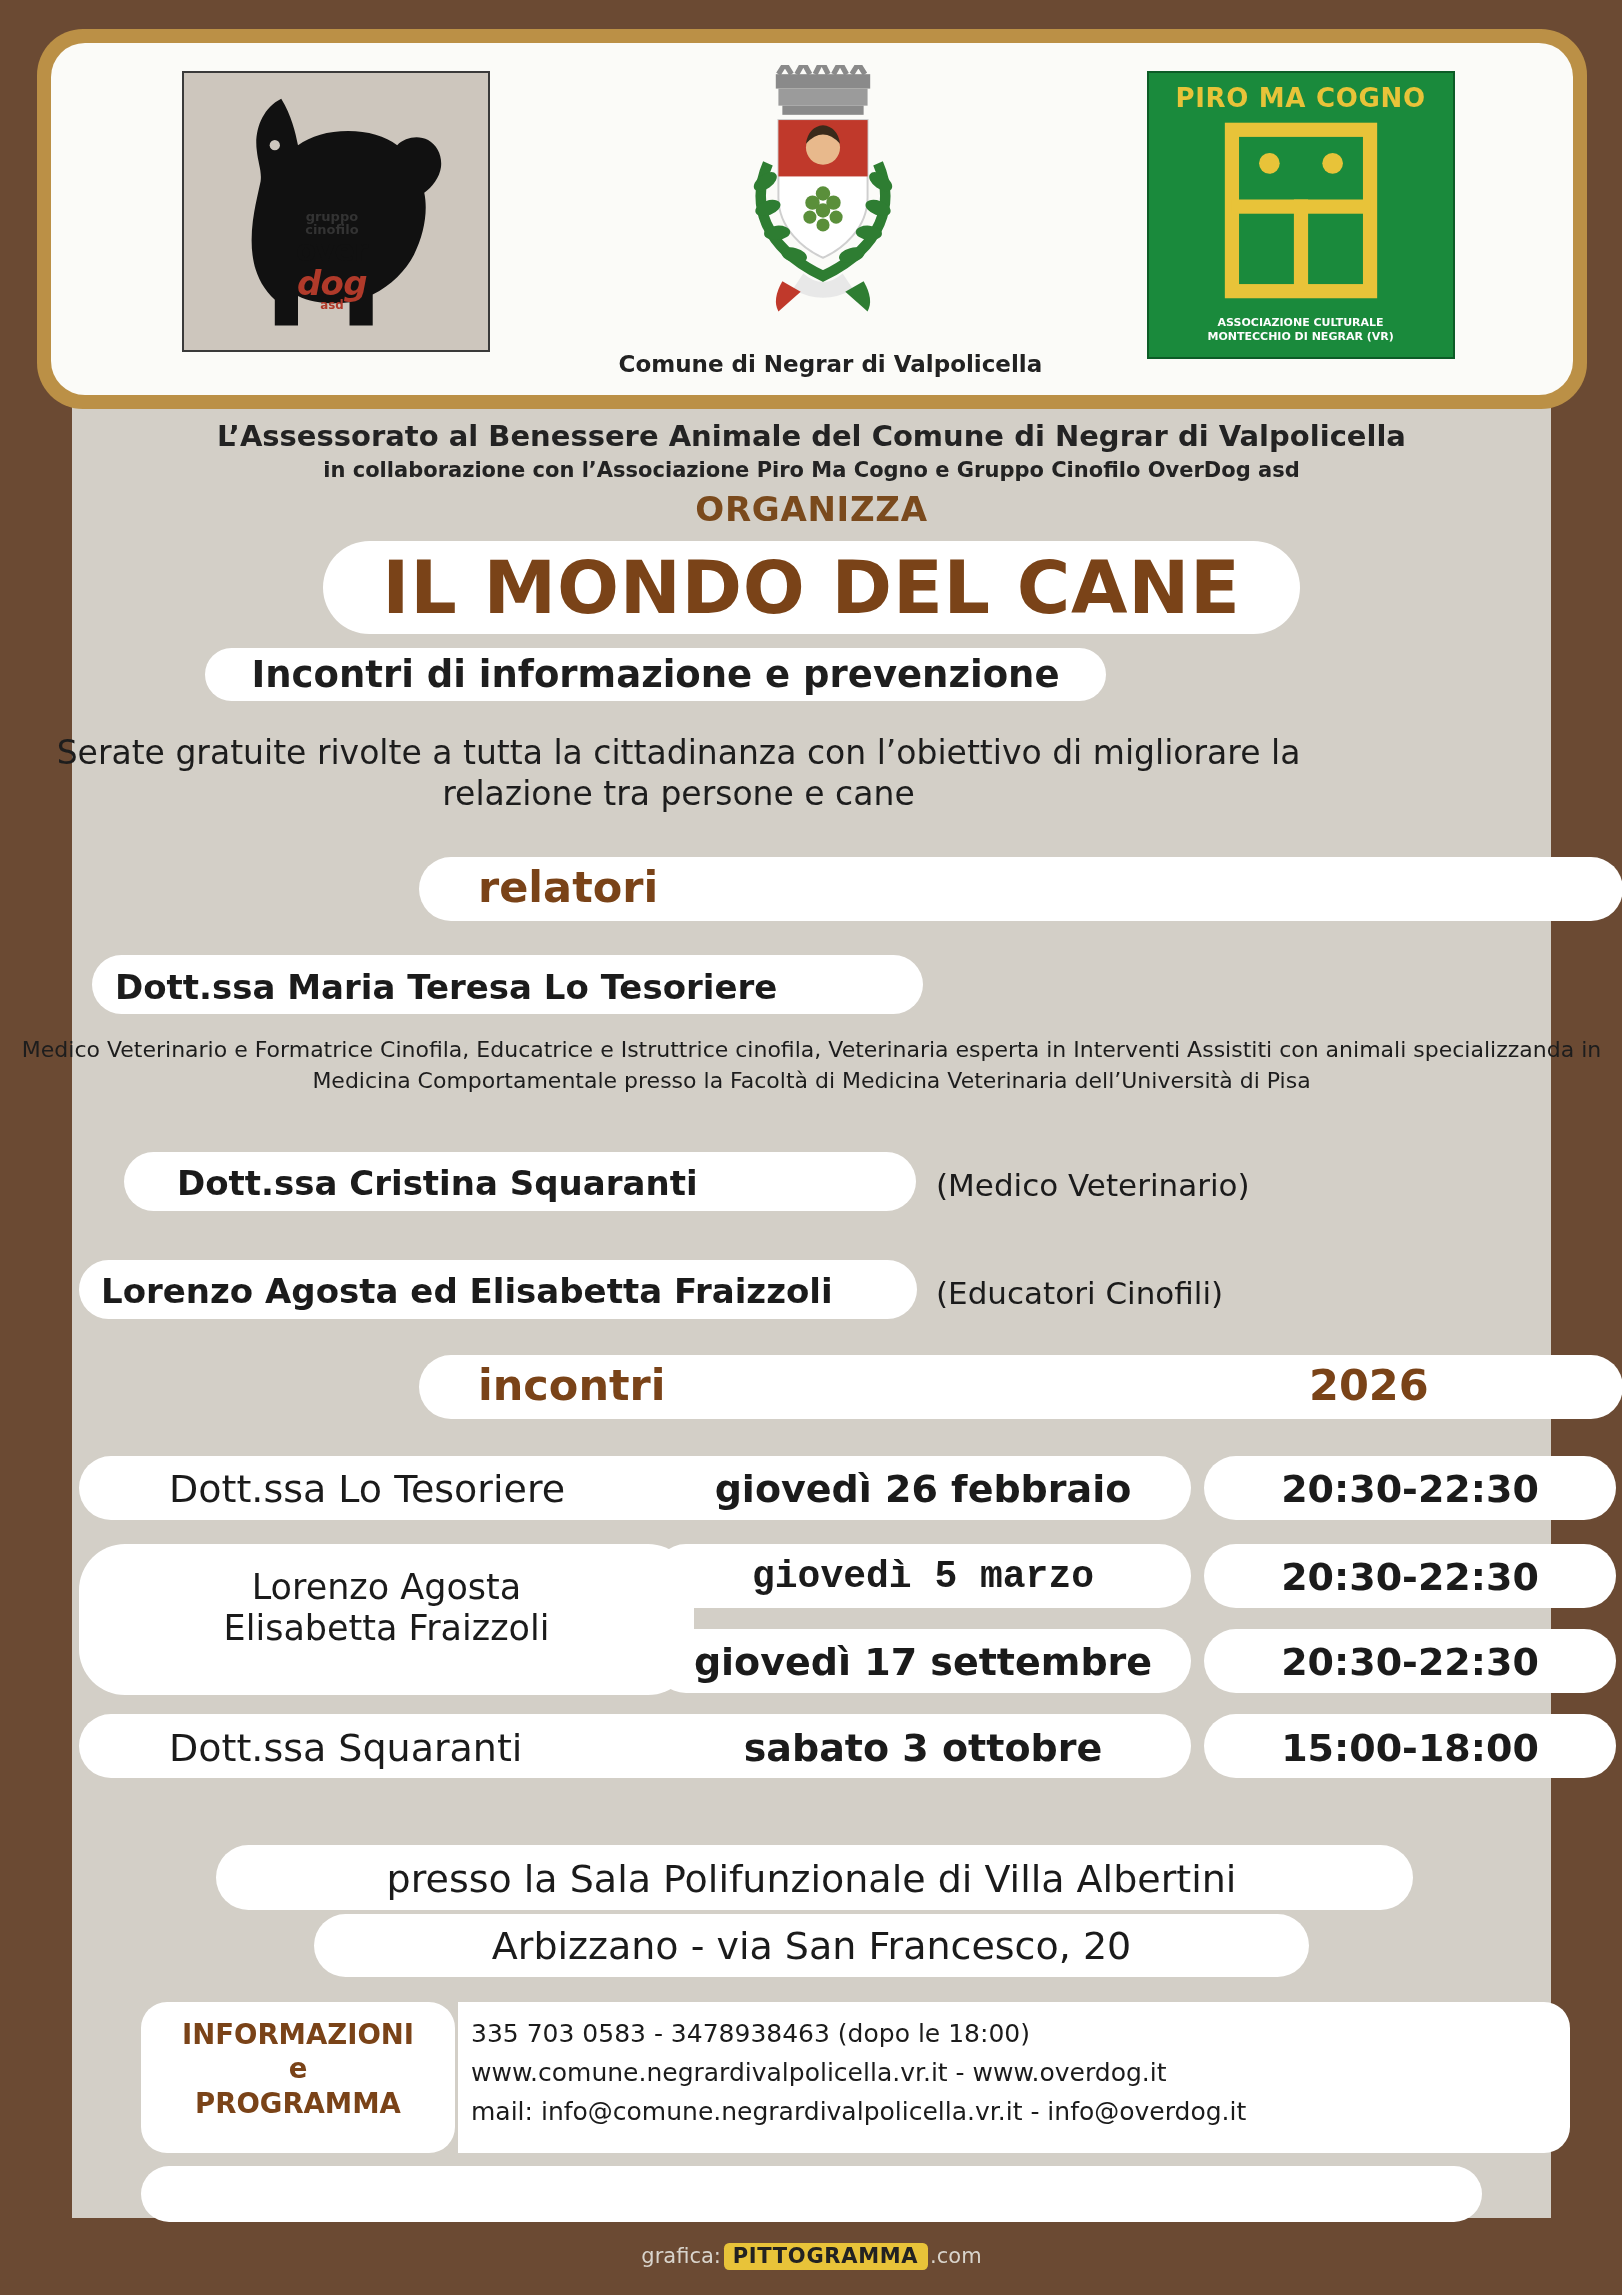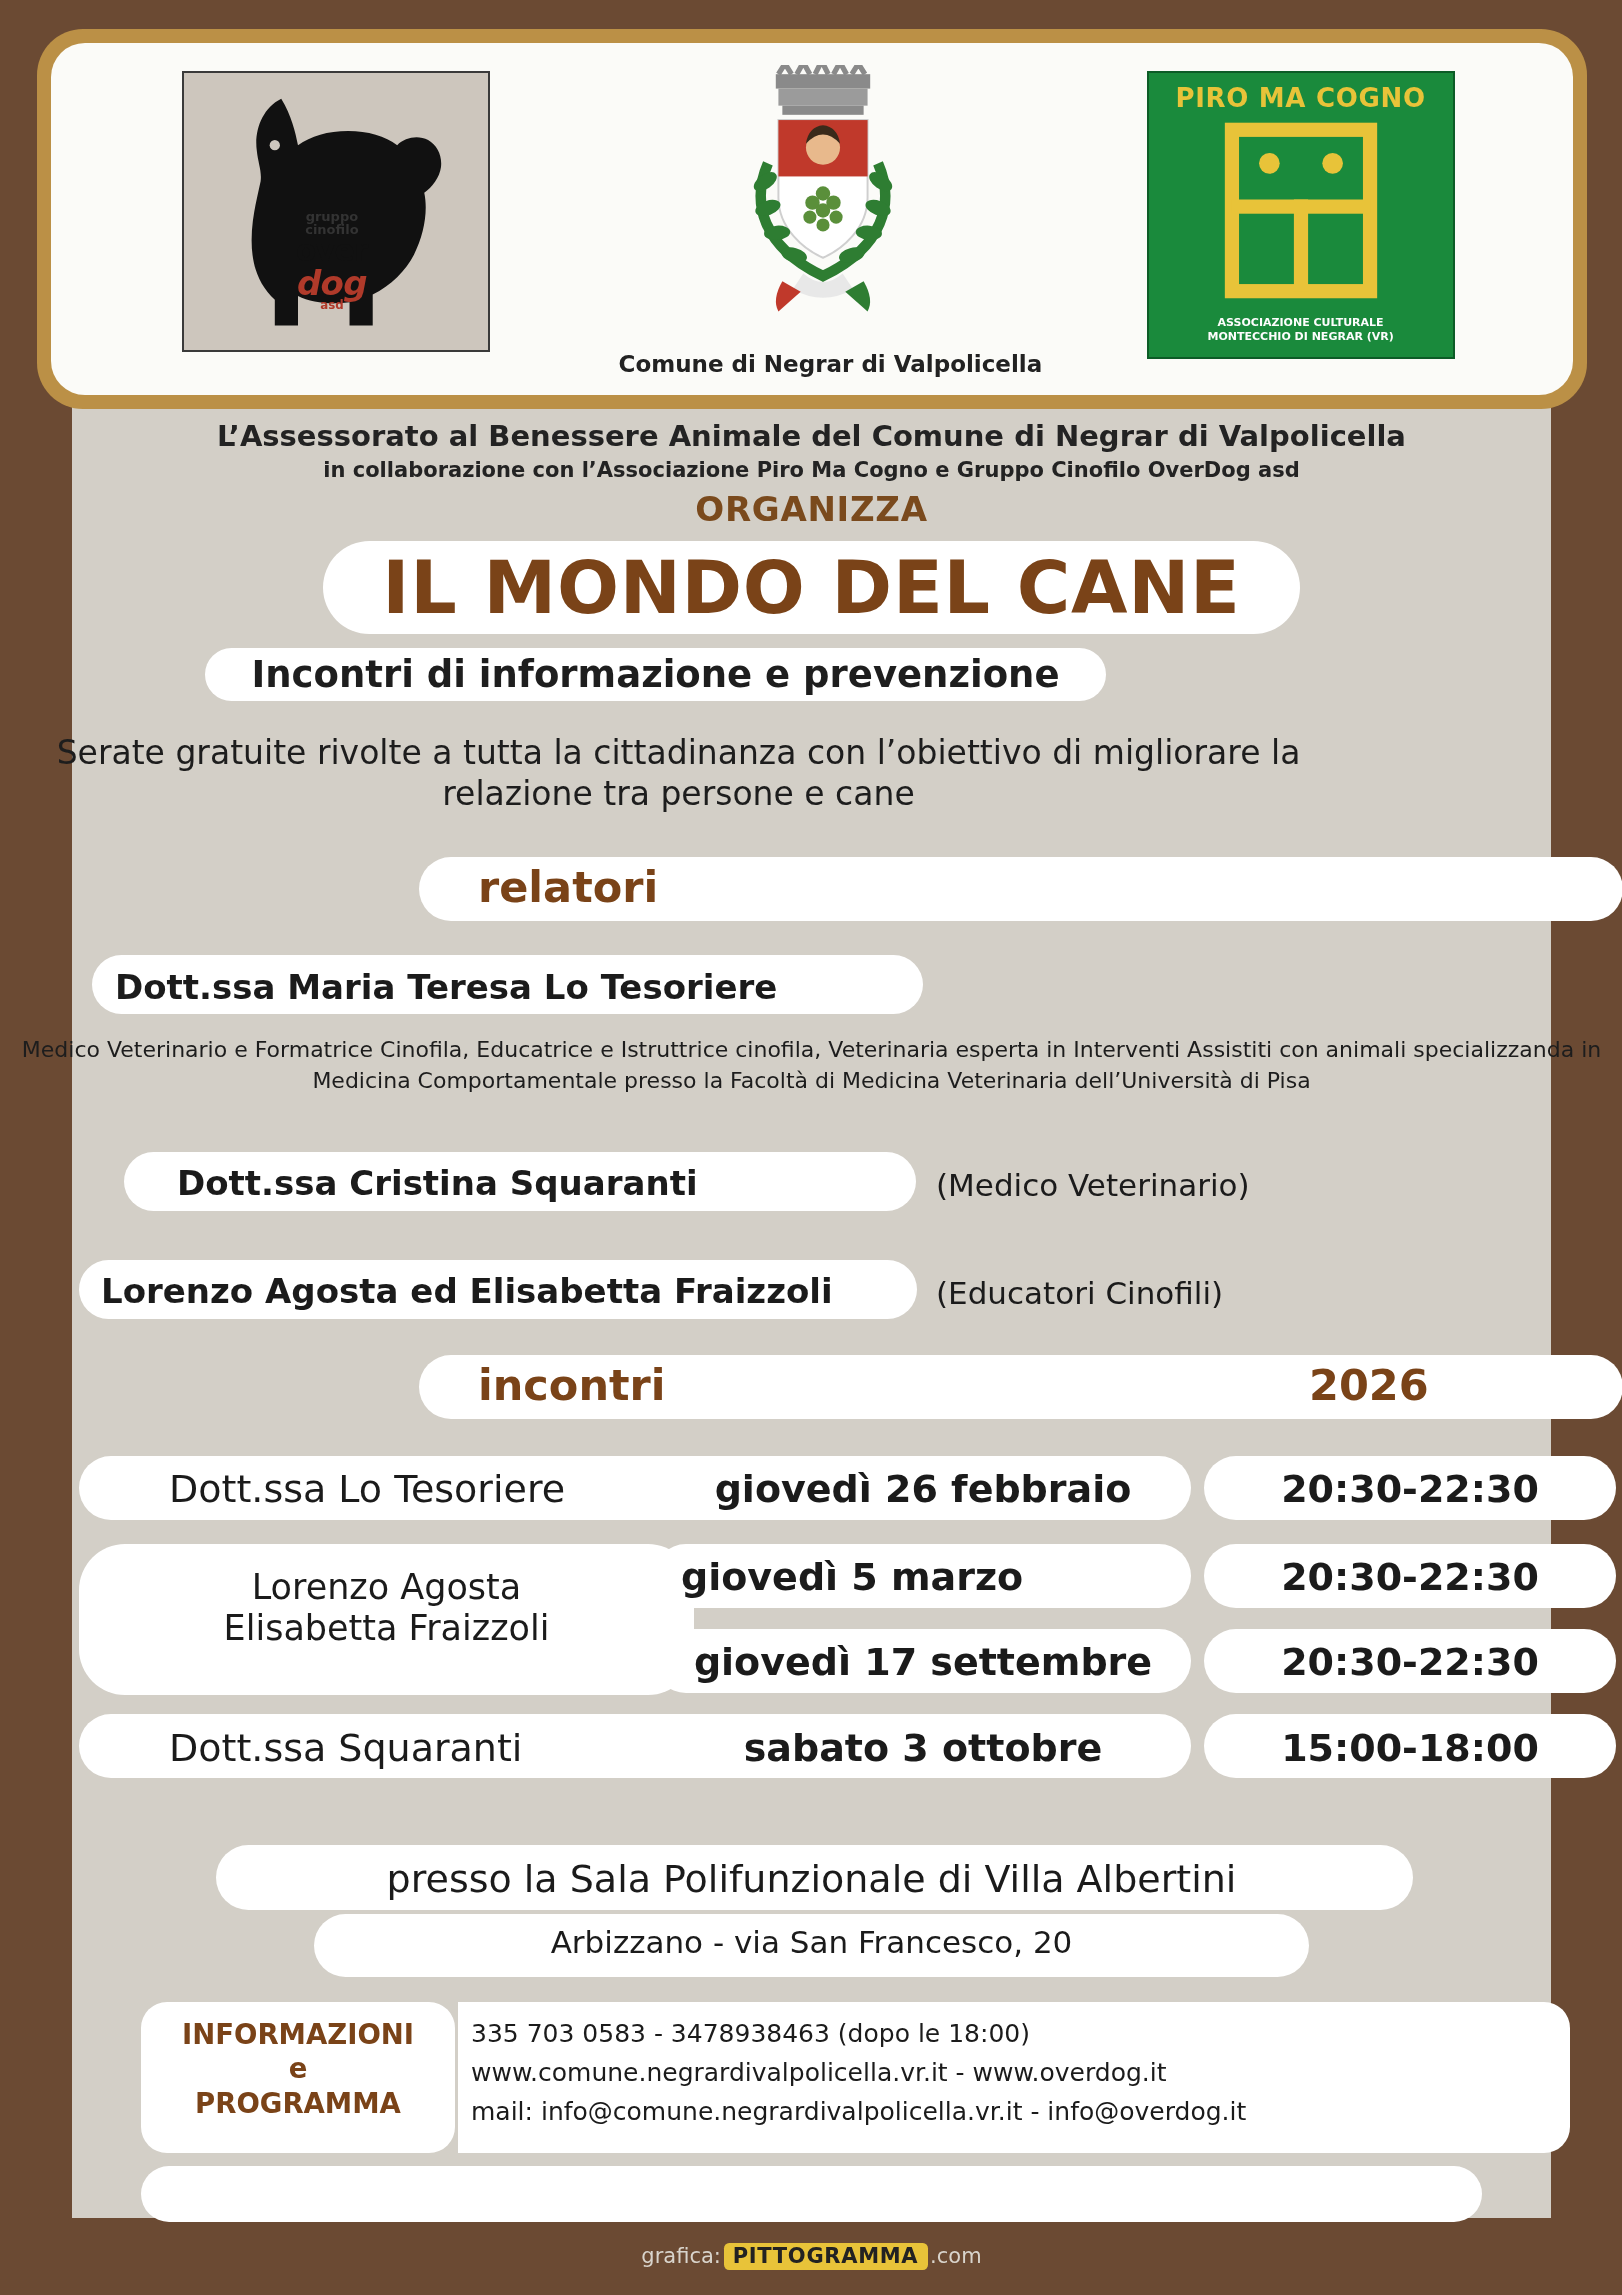--- a/index.html
+++ b/index.html
@@ -142,41 +142,41 @@
   .r1-name-p{left:79px;top:1456px;width:687px;}
   .r1-name{left:169px;top:1467px;font-size:38px;}
   .r1-date-p{left:654px;top:1456px;width:537px;}
   .r1-date{left:681px;top:1467px;font-size:38px;font-weight:bold;width:484px;text-align:center;}
   .r1-time-p{left:1204px;top:1456px;width:412px;}
   .r1-time{left:1217px;top:1467px;font-size:38px;font-weight:bold;width:386px;text-align:center;}
 
   .r2-name-p{left:79px;top:1544px;width:615px;height:151px;border-radius:46px;}
   .r2-name{left:105px;top:1567px;width:563px;text-align:center;font-size:35px;line-height:1.18;}
   .r2-date-p{left:654px;top:1544px;width:537px;}
-  .r2-date{left:681px;top:1555px;font-size:38px;font-weight:bold;width:484px;text-align:left;}
+  .r2-date{left:681px;top:1555px;font-size:38px;font-weight:bold;width:484px;text-align:center;font-family:Liberation Mono, monospace;}
   .r2-time-p{left:1204px;top:1544px;width:412px;}
   .r2-time{left:1217px;top:1555px;font-size:38px;font-weight:bold;width:386px;text-align:center;}
 
   .r3-date-p{left:654px;top:1629px;width:537px;}
   .r3-date{left:681px;top:1640px;font-size:38px;font-weight:bold;width:484px;text-align:center;}
   .r3-time-p{left:1204px;top:1629px;width:412px;}
   .r3-time{left:1217px;top:1640px;font-size:38px;font-weight:bold;width:386px;text-align:center;}
 
   .r4-name-p{left:79px;top:1714px;width:687px;}
   .r4-name{left:169px;top:1726px;font-size:38px;}
   .r4-date-p{left:654px;top:1714px;width:537px;}
   .r4-date{left:681px;top:1726px;font-size:38px;font-weight:bold;width:484px;text-align:center;}
   .r4-time-p{left:1204px;top:1714px;width:412px;}
   .r4-time{left:1217px;top:1726px;font-size:38px;font-weight:bold;width:386px;text-align:center;}
 
   
   .venue-p{position:absolute;left:216px;top:1845px;width:1197px;height:65px;background:#fff;border-radius:36px;}
   .venue1{position:absolute;left:0;top:1857px;width:1623px;text-align:center;font-size:38px;color:#1b1b1b;}
   .venue2-p{position:absolute;left:314px;top:1914px;width:995px;height:63px;background:#fff;border-radius:36px;}
-  .venue2{position:absolute;left:0;top:1924px;width:1623px;text-align:center;font-size:31px;color:#1b1b1b;}
+  .venue2{position:absolute;left:0;top:1924px;width:1623px;text-align:center;font-size:38px;color:#1b1b1b;}
 
   
   .info-pill{position:absolute;left:141px;top:2002px;width:314px;height:151px;background:#fff;border-radius:26px;}
   .info-label{position:absolute;left:141px;top:2017px;width:314px;text-align:center;
     font-size:27.5px;font-weight:bold;color:#7a4318;line-height:1.25;}
   .contact-pill{position:absolute;left:458px;top:2002px;width:1112px;height:151px;background:#fff;border-radius:0 26px 26px 0;}
   .contact{position:absolute;left:471px;top:2015px;width:1086px;font-size:25px;color:#1b1b1b;line-height:1.55;}
 
   .download-pill{position:absolute;left:141px;top:2166px;width:1341px;height:56px;background:#fff;border-radius:29.4px;}
   .download{position:absolute;left:141px;top:2178px;width:1341px;text-align:center;

